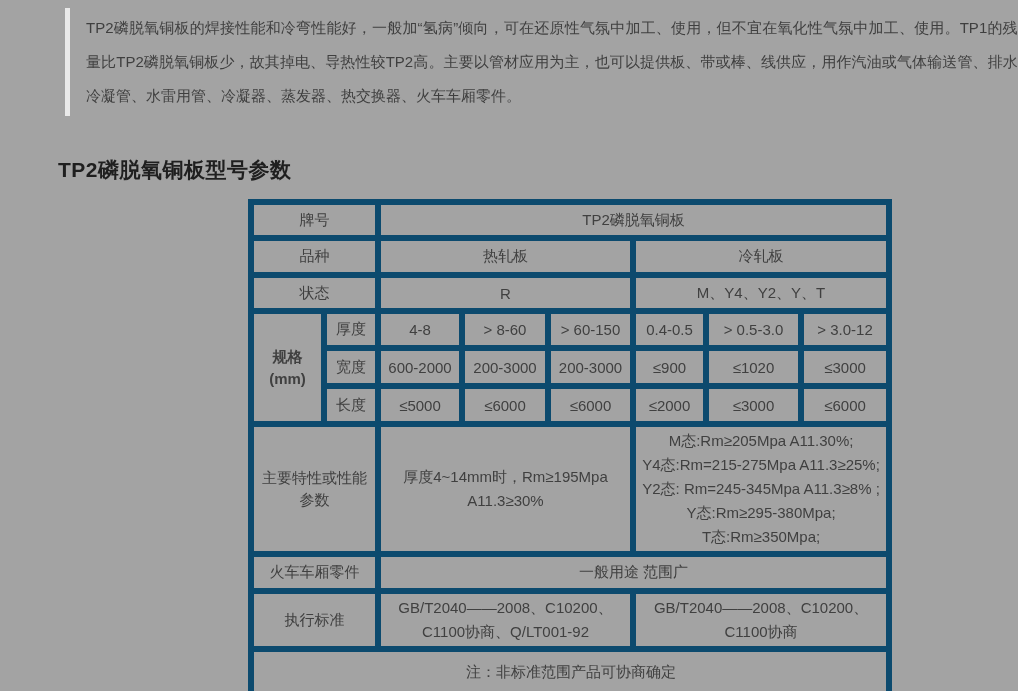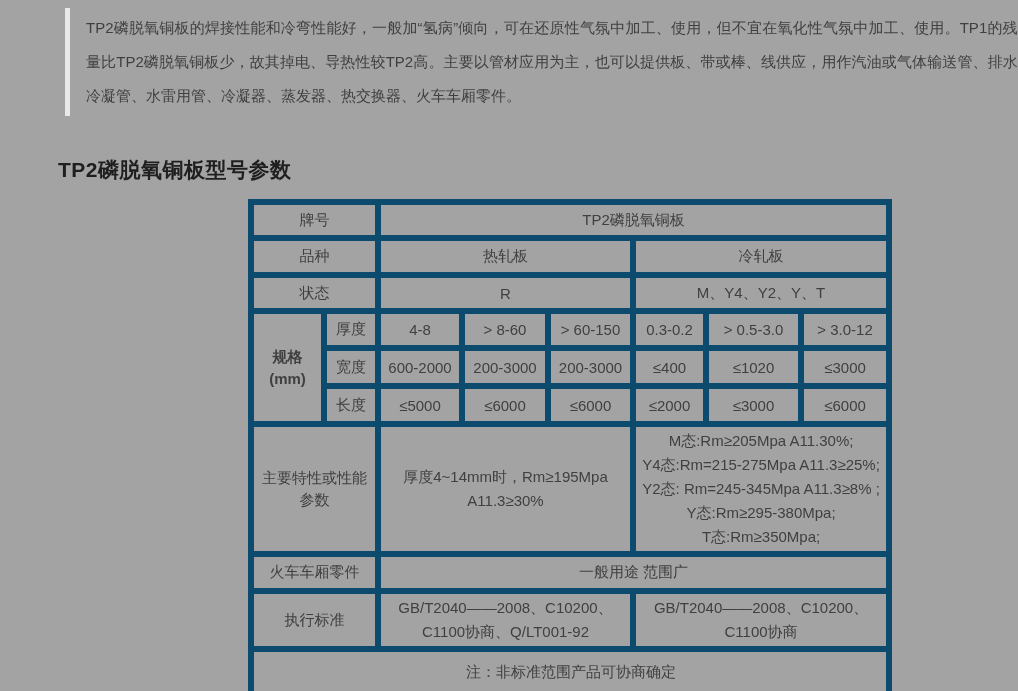--- a/index.html
+++ b/index.html
@@ -101,31 +101,31 @@
 
     <tr style="height:37px">
       <td rowspan="3" class="spec-label-cell">
         <div>规格</div>
         <div>(mm)</div>
       </td>
       <td>厚度</td>
       <td>4-8</td>
       <td>&gt; 8-60</td>
       <td>&gt; 60-150</td>
-      <td>0.3-0.2</td>
+      <td>0.4-0.5</td>
       <td>&gt; 0.5-3.0</td>
       <td>&gt; 3.0-12</td>
     </tr>
 
     <tr style="height:38px">
       <td>宽度</td>
       <td>600-2000</td>
       <td>200-3000</td>
       <td>200-3000</td>
-      <td>≤400</td>
+      <td>≤900</td>
       <td>≤1020</td>
       <td>≤3000</td>
     </tr>
 
     <tr style="height:38px">
       <td>长度</td>
       <td>≤5000</td>
       <td>≤6000</td>
       <td>≤6000</td>
       <td>≤2000</td>

